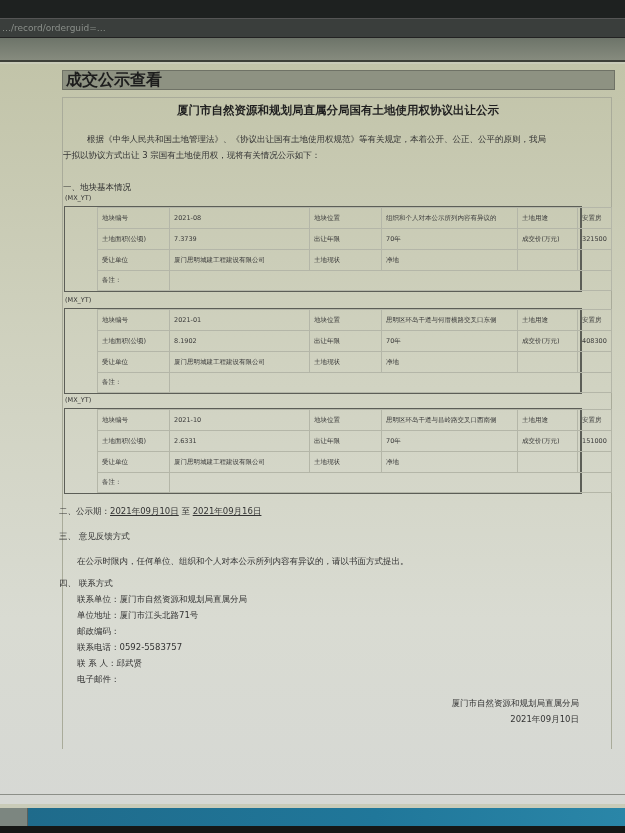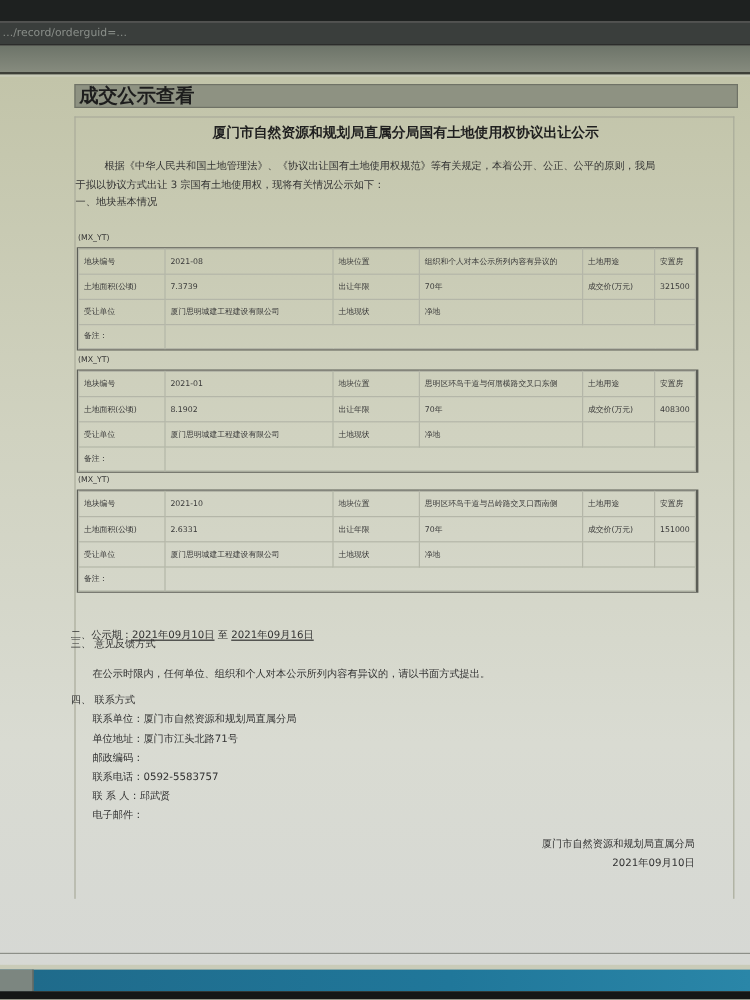--- a/index.html
+++ b/index.html
@@ -51,21 +51,21 @@
     }
     .section-h {
       position: absolute; font-size: 8.5px; color: #333;
     }
     .tag {
       position: absolute; left: 2px; font-size: 6.5px; color: #333;
     }
     .parcel {
       position: absolute; left: 1px; width: 518px; border: 1px solid #5c5e57; border-right: 2px solid #5c5e57;
     }
-    .parcel table { border-collapse: collapse; width: 100%; table-layout: fixed; }
+    .parcel table { border-collapse: collapse; width: 100%; table-layout: fixed; margin-left: 32px; }
     .parcel td {
       border: 1px solid #b4b6a8; height: 21px; font-size: 6.5px; color: #3a3a3a;
       padding-left: 4px; white-space: nowrap; overflow: hidden;
     }
     .parcel tr.note td { height: 20px; }
     .u { text-decoration: underline; }
     .indent-text {
       position: absolute; font-size: 8.5px; color: #333;
     }
     .contact-line {
@@ -99,21 +99,21 @@
   <div class="panel-header">成交公示查看</div>
 
   <div class="content">
     <div class="doc-title">厦门市自然资源和规划局直属分局国有土地使用权协议出让公示</div>
 
     <div class="intro">
       <div>根据《中华人民共和国土地管理法》、《协议出让国有土地使用权规范》等有关规定，本着公开、公正、公平的原则，我局</div>
       <div style="text-indent:0">于拟以协议方式出让 3 宗国有土地使用权，现将有关情况公示如下：</div>
     </div>
 
-    <div class="section-h" style="left:0; top:65px;">一、地块基本情况</div>
+    <div class="section-h" style="left:0; top:84px;">一、地块基本情况</div>
 
     <div class="tag" style="top:96px;">(MX_YT)</div>
     <div class="parcel" style="top:108px;">
       <table>
         <colgroup>
             <col style="width:72px">
             <col style="width:140px">
             <col style="width:72px">
             <col style="width:136px">
             <col style="width:60px">
@@ -233,21 +233,21 @@
           <td></td>
         </tr>
         <tr class="note">
           <td>备注：</td>
           <td colspan="5"></td>
         </tr>
       </tbody>
         </table>
     </div>
 
-    <div class="section-h" style="left:-4px; top:408px;margin-top:18px;">
+    <div class="section-h" style="left:-4px; top:408px;">
       <span>二、公示期：</span><span class="u">2021年09月10日</span>
       <span>至</span>
       <span class="u">2021年09月16日</span>
     </div>
 
     <div class="section-h" style="left:-4px; top:433px;">三、 意见反馈方式</div>
     <div class="indent-text" style="left:14px; top:458px;">在公示时限内，任何单位、组织和个人对本公示所列内容有异议的，请以书面方式提出。</div>
 
     <div class="section-h" style="left:-4px; top:480px;">四、 联系方式</div>
     <div class="contact-line" style="top:496px;">联系单位：厦门市自然资源和规划局直属分局</div>

